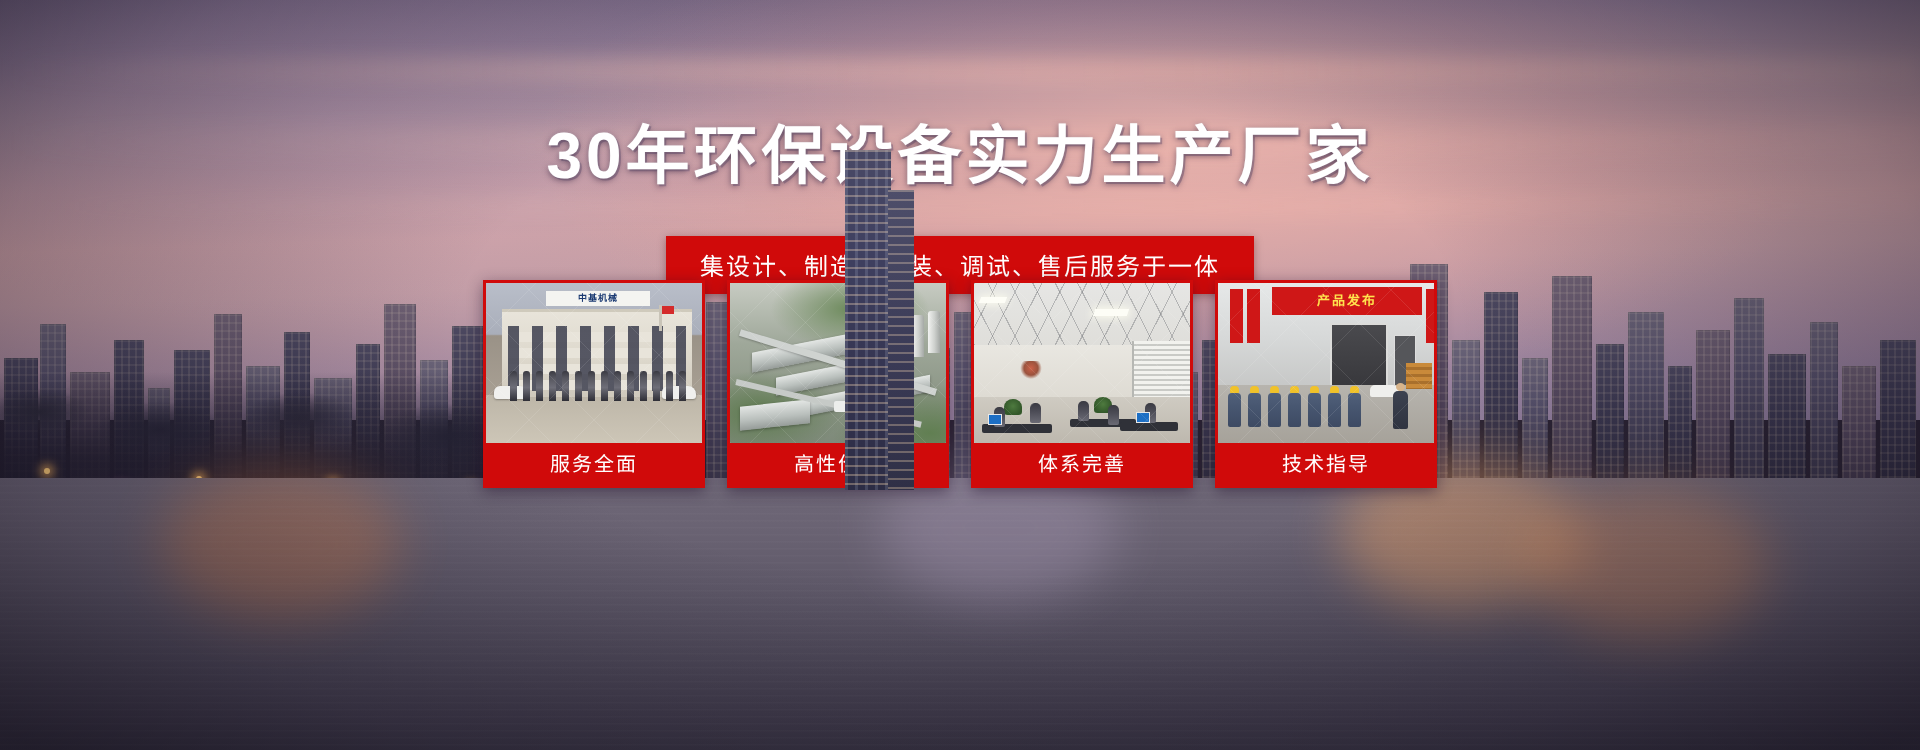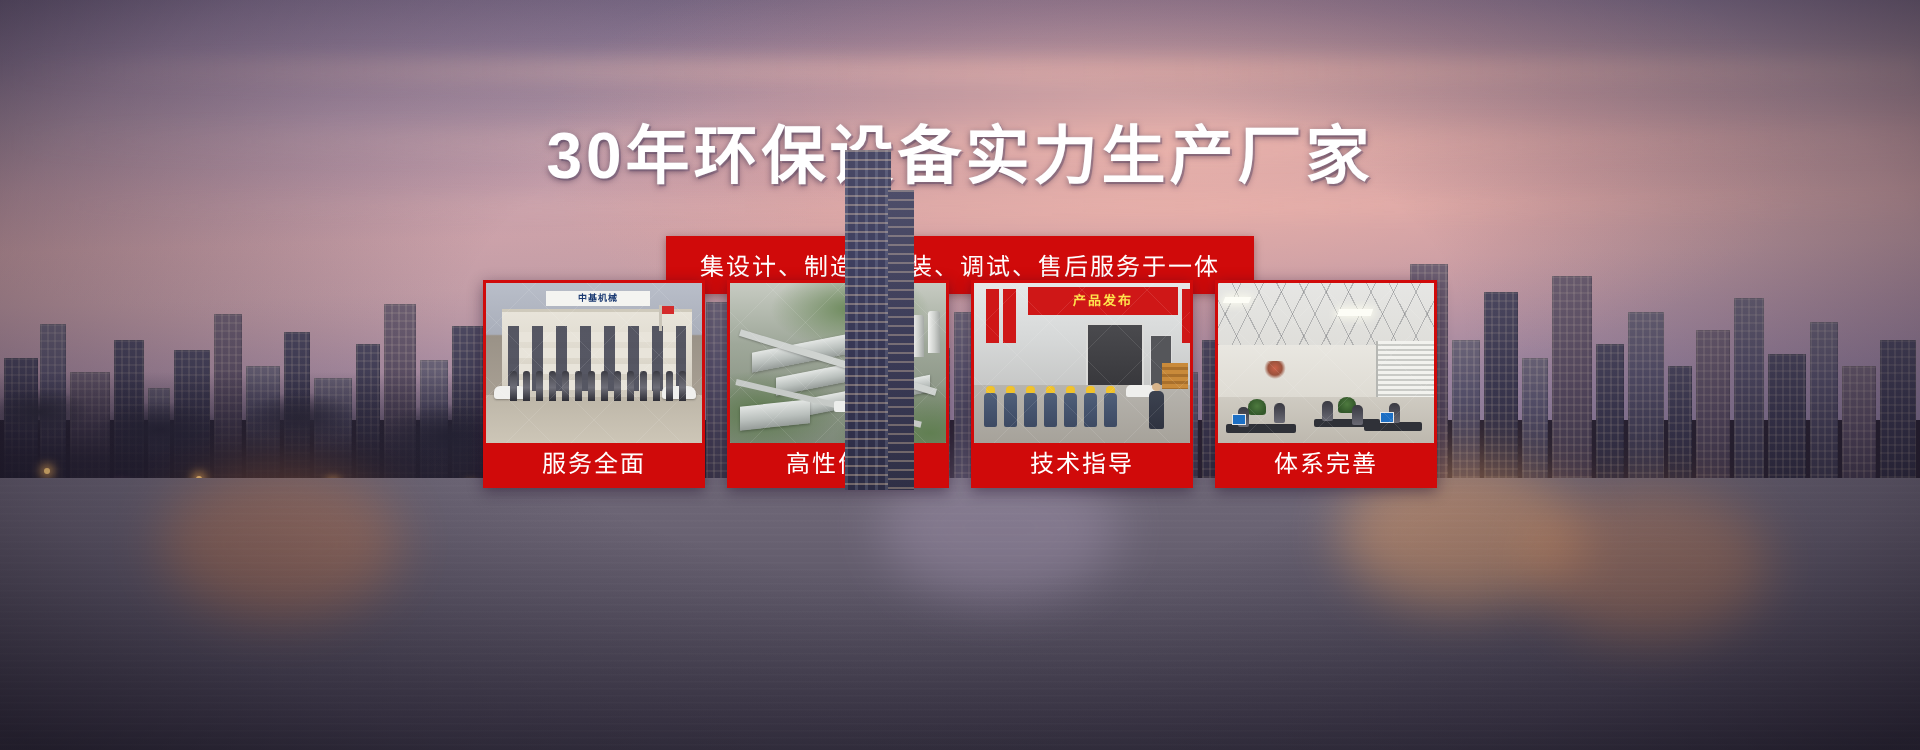--- a/index.html
+++ b/index.html
@@ -188,21 +188,21 @@
     position:relative;
     width:100%; height:160px;
     overflow:hidden;
     background:#8c8a90;
   }
   .card-caption {
     height:42px;
     line-height:42px;
     text-align:center;
     color:#ffffff;
-    font-size:24px;
+    font-size:20px;
     letter-spacing:2px;
     background:#d00a0a;
   }
   .wmark {
     position:absolute; inset:0;
     background-image:
       repeating-linear-gradient(45deg, rgba(255,255,255,0.10) 0px, rgba(255,255,255,0.10) 1px, rgba(0,0,0,0) 1px, rgba(0,0,0,0) 46px),
       repeating-linear-gradient(-45deg, rgba(255,255,255,0.10) 0px, rgba(255,255,255,0.10) 1px, rgba(0,0,0,0) 1px, rgba(0,0,0,0) 46px);
     pointer-events:none;
   }
@@ -465,45 +465,20 @@
           <div class="silo t4"></div>
           <div class="conveyor"></div>
           <div class="conveyor2"></div>
           <div class="truck"></div>
           <div class="wmark"></div>
         </div>
         <div class="card-caption">高性价比</div>
       </div>
 
       <div class="card">
-        <div class="card-photo ph4">
-          <div class="bldwall"></div>
-          <div class="vbanner vb1"></div>
-          <div class="vbanner vb2"></div>
-          <div class="vbanner vb3"></div>
-          <div class="redbanner">产品发布</div>
-          <div class="gate"></div>
-          <div class="door"></div>
-          <div class="ground"></div>
-          <div class="stack"></div>
-          <div class="whitecar"></div>
-          <div class="wk k1"></div>
-            <div class="wk k2"></div>
-            <div class="wk k3"></div>
-          <div class="wk k4"></div>
-            <div class="wk k5"></div>
-            <div class="wk k6"></div>
-          <div class="wk k7"></div>
-          <div class="lead"></div>
-          <div class="wmark"></div>
-        </div>
-        <div class="card-caption">技术指导</div>
-      </div>
-
-      <div class="card">
         <div class="card-photo ph3">
           <div class="ceiling"></div>
           <div class="panel p1"></div>
           <div class="panel p2"></div>
           <div class="wall"></div>
           <div class="blinds"></div>
           <div class="decal"></div>
           <div class="floor"></div>
           <div class="desk d1"></div>
           <div class="desk d2"></div>
@@ -515,15 +490,40 @@
           <div class="worker w3"></div>
           <div class="worker w4"></div>
           <div class="worker w5"></div>
           <div class="monitor m1"></div>
           <div class="monitor m2"></div>
           <div class="wmark"></div>
         </div>
         <div class="card-caption">体系完善</div>
       </div>
 
+      <div class="card">
+        <div class="card-photo ph4">
+          <div class="bldwall"></div>
+          <div class="vbanner vb1"></div>
+          <div class="vbanner vb2"></div>
+          <div class="vbanner vb3"></div>
+          <div class="redbanner">产品发布</div>
+          <div class="gate"></div>
+          <div class="door"></div>
+          <div class="ground"></div>
+          <div class="stack"></div>
+          <div class="whitecar"></div>
+          <div class="wk k1"></div>
+            <div class="wk k2"></div>
+            <div class="wk k3"></div>
+          <div class="wk k4"></div>
+            <div class="wk k5"></div>
+            <div class="wk k6"></div>
+          <div class="wk k7"></div>
+          <div class="lead"></div>
+          <div class="wmark"></div>
+        </div>
+        <div class="card-caption">技术指导</div>
+      </div>
+
     </div>
   </div>
 </div>
 
 </body></html>

